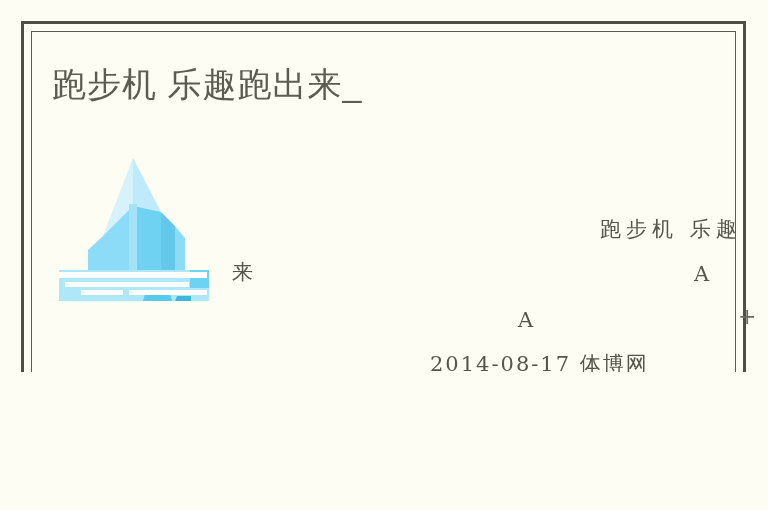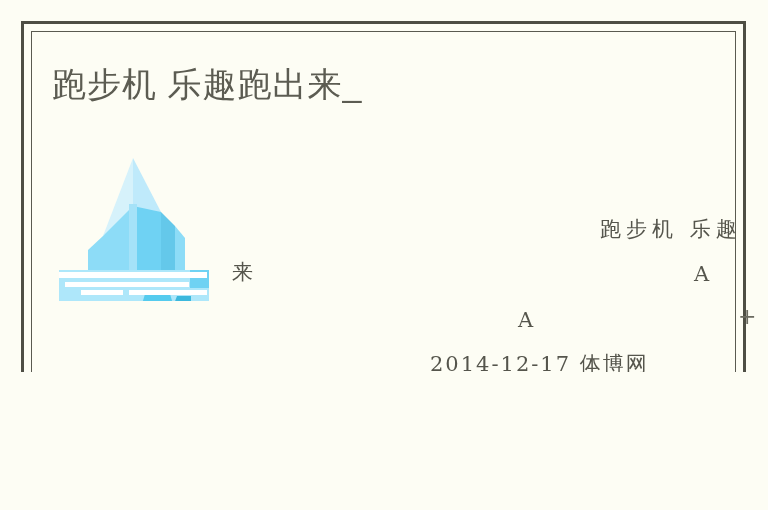--- a/index.html
+++ b/index.html
@@ -169,18 +169,18 @@
   </div>
 
   <div class="hand hand-lai">来</div>
 
   <div class="hand hand-headline">跑步机  乐趣</div>
 
   <div class="hand hand-a1">A</div>
 
   <div class="hand hand-a2">A</div>
 
-  <div class="hand hand-date">2014-12-17 体博网</div>
+  <div class="hand hand-date">2014-08-17 体博网</div>
 
 
   <div class="hand hand-plus">+</div>
 
 </div>
 
 </body></html>

